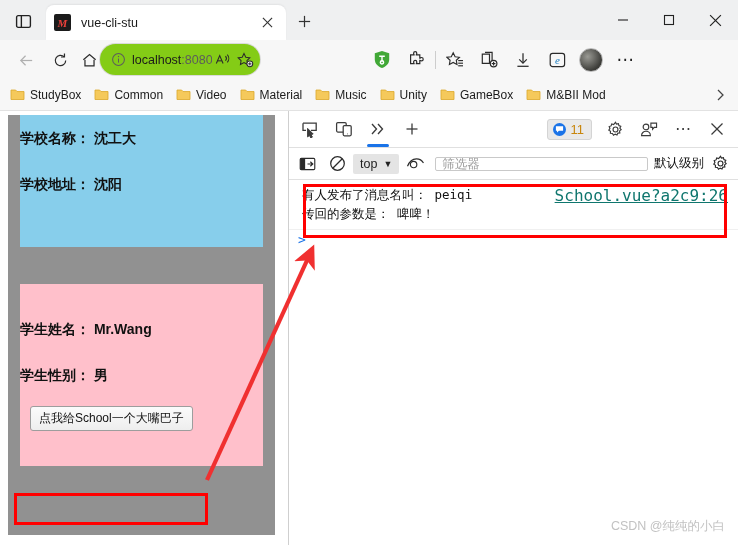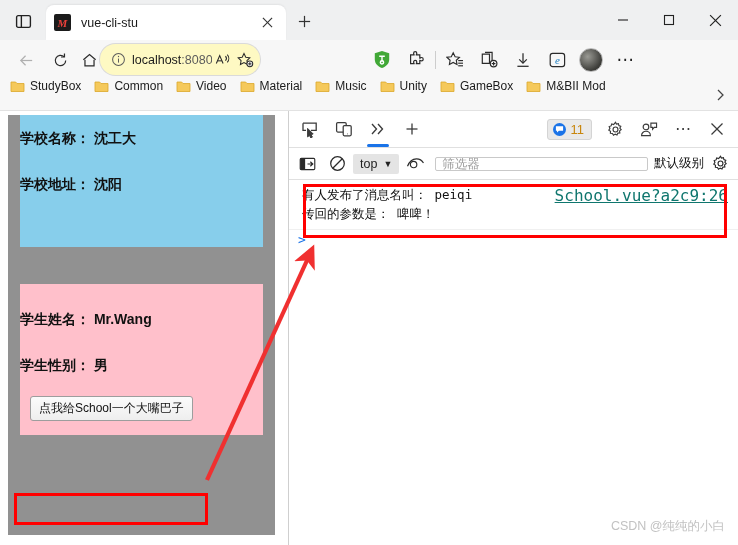--- a/index.html
+++ b/index.html
@@ -56,21 +56,21 @@
     position: absolute; left: 0; top: 40px; width: 738px; height: 39px;
     background: #f7f7f7;
   }
   .navbtn {
     position: absolute; top: 7px; width: 26px; height: 26px;
     display: flex; align-items: center; justify-content: center; cursor: pointer;
     color: #2b2b2b;
   }
   .omnibox {
     position: absolute; left: 100px; top: 4px; width: 160px; height: 31px;
-    background: #fef9c3; border-radius: 16px; display: flex; align-items: center;
+    background: #84cc16; border-radius: 16px; display: flex; align-items: center;
     padding: 0 4px 0 8px; box-shadow: 0 0 0 1px #dadada;
   }
   .omni-info { width: 20px; height: 20px; display:flex; align-items:center;
                justify-content:center; color:#5c5c5c; flex:none;}
   .omni-url { flex: 1; font-size: 12.5px; color: #5c5c5c; margin-left: 4px;
               white-space: nowrap; overflow: hidden;}
   .omni-url b { color: #1b1b1b; font-weight: normal; }
   .omni-ic { width: 22px; height: 22px; display:flex; align-items:center;
              justify-content:center; color:#2b2b2b; flex:none; cursor:pointer;}
   .extbar { position: absolute; left: 365px; top: 4px; height: 31px; display: flex;
@@ -79,21 +79,21 @@
             justify-content:center; cursor:pointer; color:#2b2b2b; }
   .divider-v { width:1px; height:18px; background:#cdcdcd; margin: 0 2px; }
   .avatar { width: 24px; height: 24px; border-radius: 50%;
             background: radial-gradient(circle at 35% 35%, #9a9a94, #3c3c38 70%);
             border:1px solid #bbb; }
 
   
   .bmbar {
     position: absolute; left: 0; top: 79px; width: 738px; height: 32px;
     background: #f7f7f7; border-bottom: 1px solid #e2e2e2;
-    display: flex; align-items: flex-start; padding-left: 10px;
+    display: flex; align-items: center; padding-left: 10px;
   }
   .bm { display: flex; align-items: center; margin-right: 13px; cursor: pointer;
         font-size: 12px; color: #1b1b1b; white-space: nowrap; }
   .bm-folder { width: 15px; height: 13px; margin-right: 5px; flex: none; }
   .bm-overflow { position: absolute; right: 8px; top: 6px; width: 20px; height: 20px;
                  display:flex; align-items:center; justify-content:center;
                  color:#444; cursor:pointer; }
 
   
   .viewport {
@@ -108,22 +108,22 @@
   .greet {
     margin: 0; padding: 16px 0 10px 12px;
     font-size: 26px; font-weight: bold; color: #111;
     font-family: "Liberation Sans", "DejaVu Sans", sans-serif;
     letter-spacing: 0px;
   }
   .card {
     margin: 0 12px; padding: 16px 0 18px 0;
   }
   .card-school { background: #87ceeb; height: 132px; }
-  .card-student { background: #ffc0cb; margin-top: 37px; height: 151px;
-                  padding-top: 28px; }
+  .card-student { background: #ffc0cb; margin-top: 37px; height: 182px;
+                  padding-top: 38px; }
   .card p {
     font-size: 14px; font-weight: bold; color: #111; margin: 0 0 0 0;
     line-height: 1.0;
   }
   .card p + p { margin-top: 32px; }
   .btn-slap {
     margin: 24px 0 0 10px; font-size: 12px; padding: 3px 8px;
     background: linear-gradient(#fbfbfb, #eeeeee);
     border: 1px solid #9d9d9d; border-radius: 3px; color: #111;
     font-family: "Liberation Sans", "DejaVu Sans", sans-serif; cursor: pointer;

